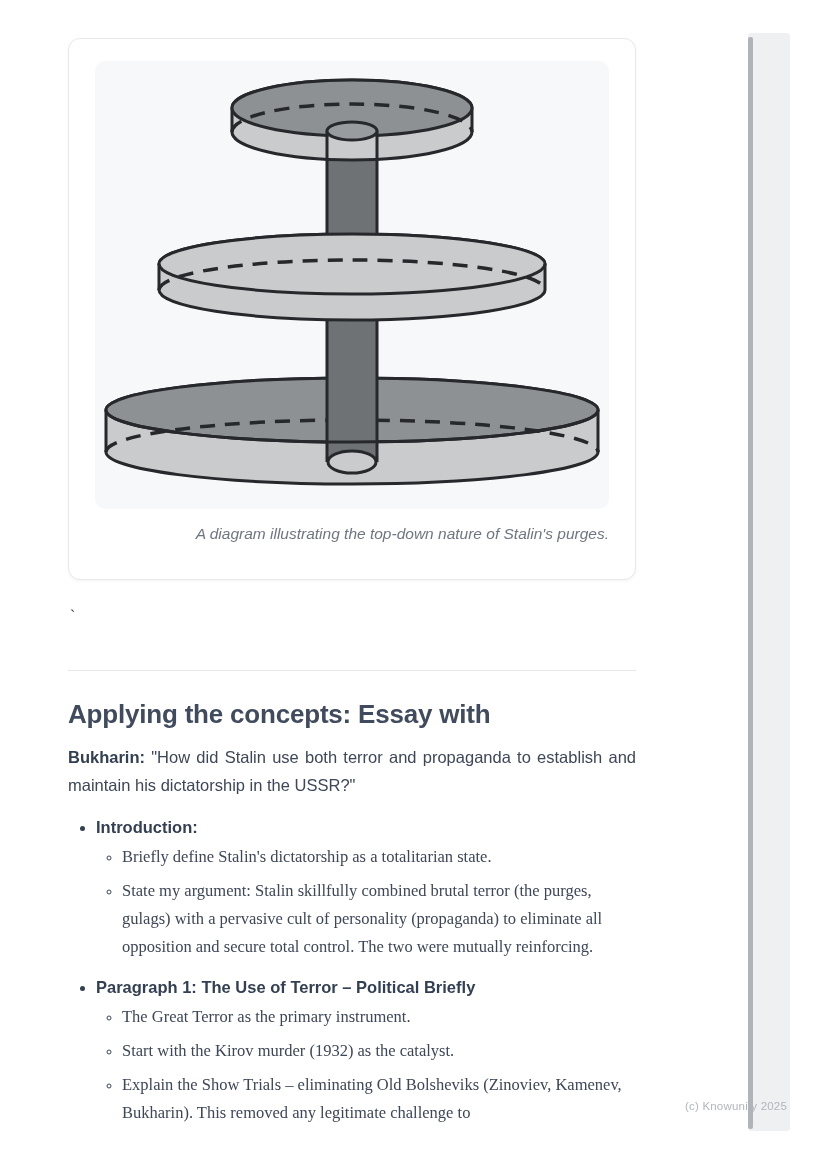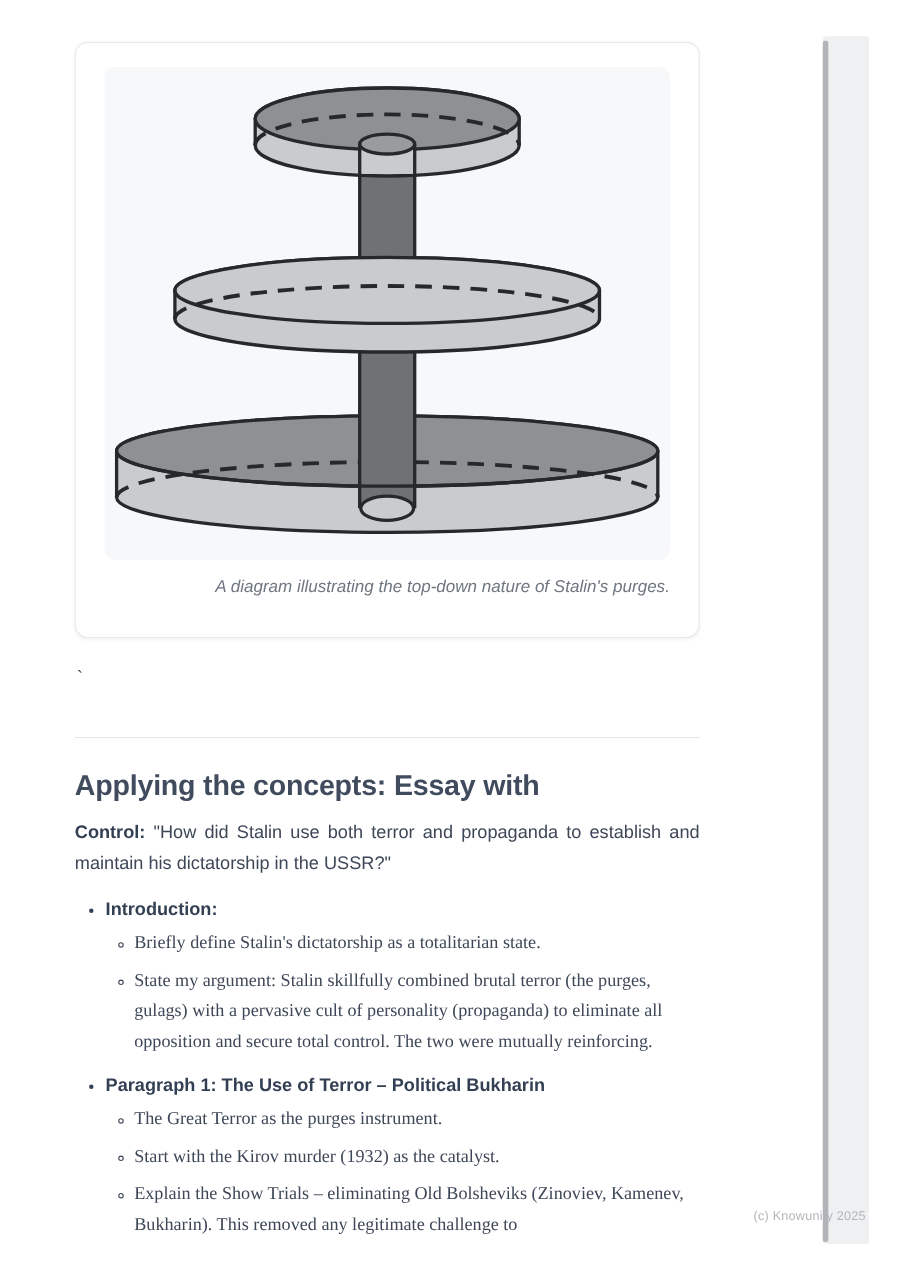--- a/index.html
+++ b/index.html
@@ -118,36 +118,36 @@
     </div>
     <figcaption>A diagram illustrating the top-down nature of Stalin's purges.</figcaption>
   </figure>
 
   <p class="stray">`</p>
 
   <hr class="divider">
 
   <h2 class="heading">Applying the concepts: Essay with</h2>
 
-  <p class="question"><strong>Control:</strong>
+  <p class="question"><strong>Bukharin:</strong>
     <span>"How did Stalin use both terror and propaganda to establish and maintain his dictatorship in the USSR?"</span>
   </p>
 
   <ul class="outline">
     <li class="outline-item">
       <span class="item-label">Introduction:</span>
       <ul class="subpoints">
         <li>Briefly define Stalin's dictatorship as a totalitarian state.</li>
         <li>State my argument: Stalin skillfully combined brutal terror (the purges, gulags) with a pervasive cult of personality (propaganda) to eliminate all opposition and secure total control. The two were mutually reinforcing.</li>
       </ul>
     </li>
     <li class="outline-item">
-      <span class="item-label">Paragraph 1: The Use of Terror – Political Bukharin</span>
+      <span class="item-label">Paragraph 1: The Use of Terror – Political Briefly</span>
       <ul class="subpoints">
-        <li>The Great Terror as the purges instrument.</li>
+        <li>The Great Terror as the primary instrument.</li>
         <li>Start with the Kirov murder (1932) as the catalyst.</li>
         <li>Explain the Show Trials – eliminating Old Bolsheviks (Zinoviev, Kamenev, Bukharin). This removed any legitimate challenge to</li>
       </ul>
     </li>
   </ul>
 
 </div>
 
 <div class="scroll-rail"></div>
 <div class="scroll-thumb"></div>

